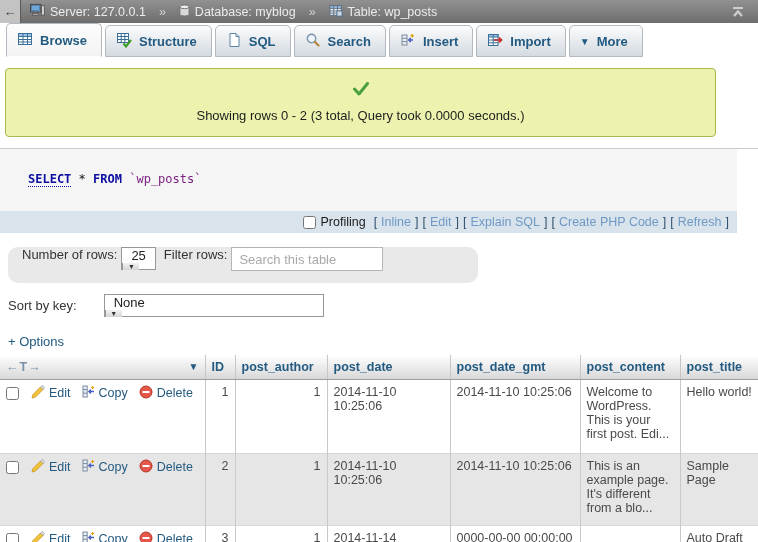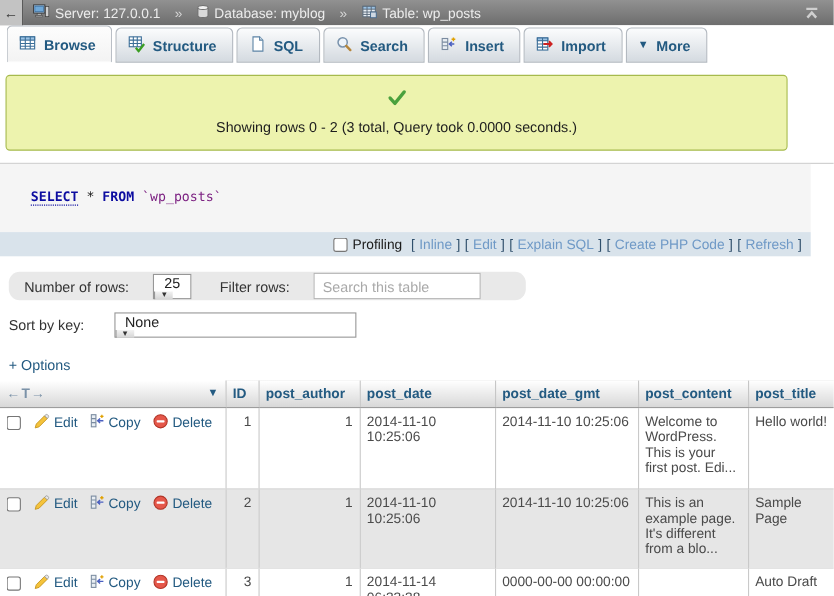--- a/index.html
+++ b/index.html
@@ -43,22 +43,22 @@
   .kw-select { border-bottom:1px dotted #0c0ca0; }
   .ident { color:#7c2182; }
   .profiling-bar { width:737px; height:22px; background:#d9e3eb; display:flex;
     align-items:center; justify-content:flex-end; gap:4px; padding-right:8px;
     font-size:12.5px; color:#1b1b1b; }
   .profiling-bar label { margin-right:4px; }
   .br { color:#30506c; }
   .plink { color:#6f99c6; }
 
   
-  .rows-bar { width:470px; height:26px; margin:14px 0 0 8px; background:#e9e9e9;
-    border-radius:10px; display:flex; align-items:center; gap:22px;
+  .rows-bar { width:470px; height:36px; margin:14px 0 0 8px; background:#e9e9e9;
+    border-radius:10px; display:flex; align-items:flex-start; gap:4px;
     padding:0 14px; font-size:13px; color:#333; }
   .mini-select { display:inline-flex; align-items:stretch; height:23px;
     background:#fff; border:1px solid #979797; cursor:pointer;flex-direction:column; }
   .mini-select .val { display:flex; align-items:center; padding:0 9px; font-size:13px; color:#222; }
   .mini-select .btn { width:17px; background:linear-gradient(180deg,#f2f2f2,#d5d5d5);
     border-left:1px solid #979797; display:flex; align-items:center;
     justify-content:center; font-size:7px; color:#333; }
   .filter-input { width:152px; height:24px; border:1px solid #b5b5b5;
     font-size:13px; padding:0 7px; color:#333; font-family:inherit; }
   .filter-input::placeholder { color:#a9a9a9; }

